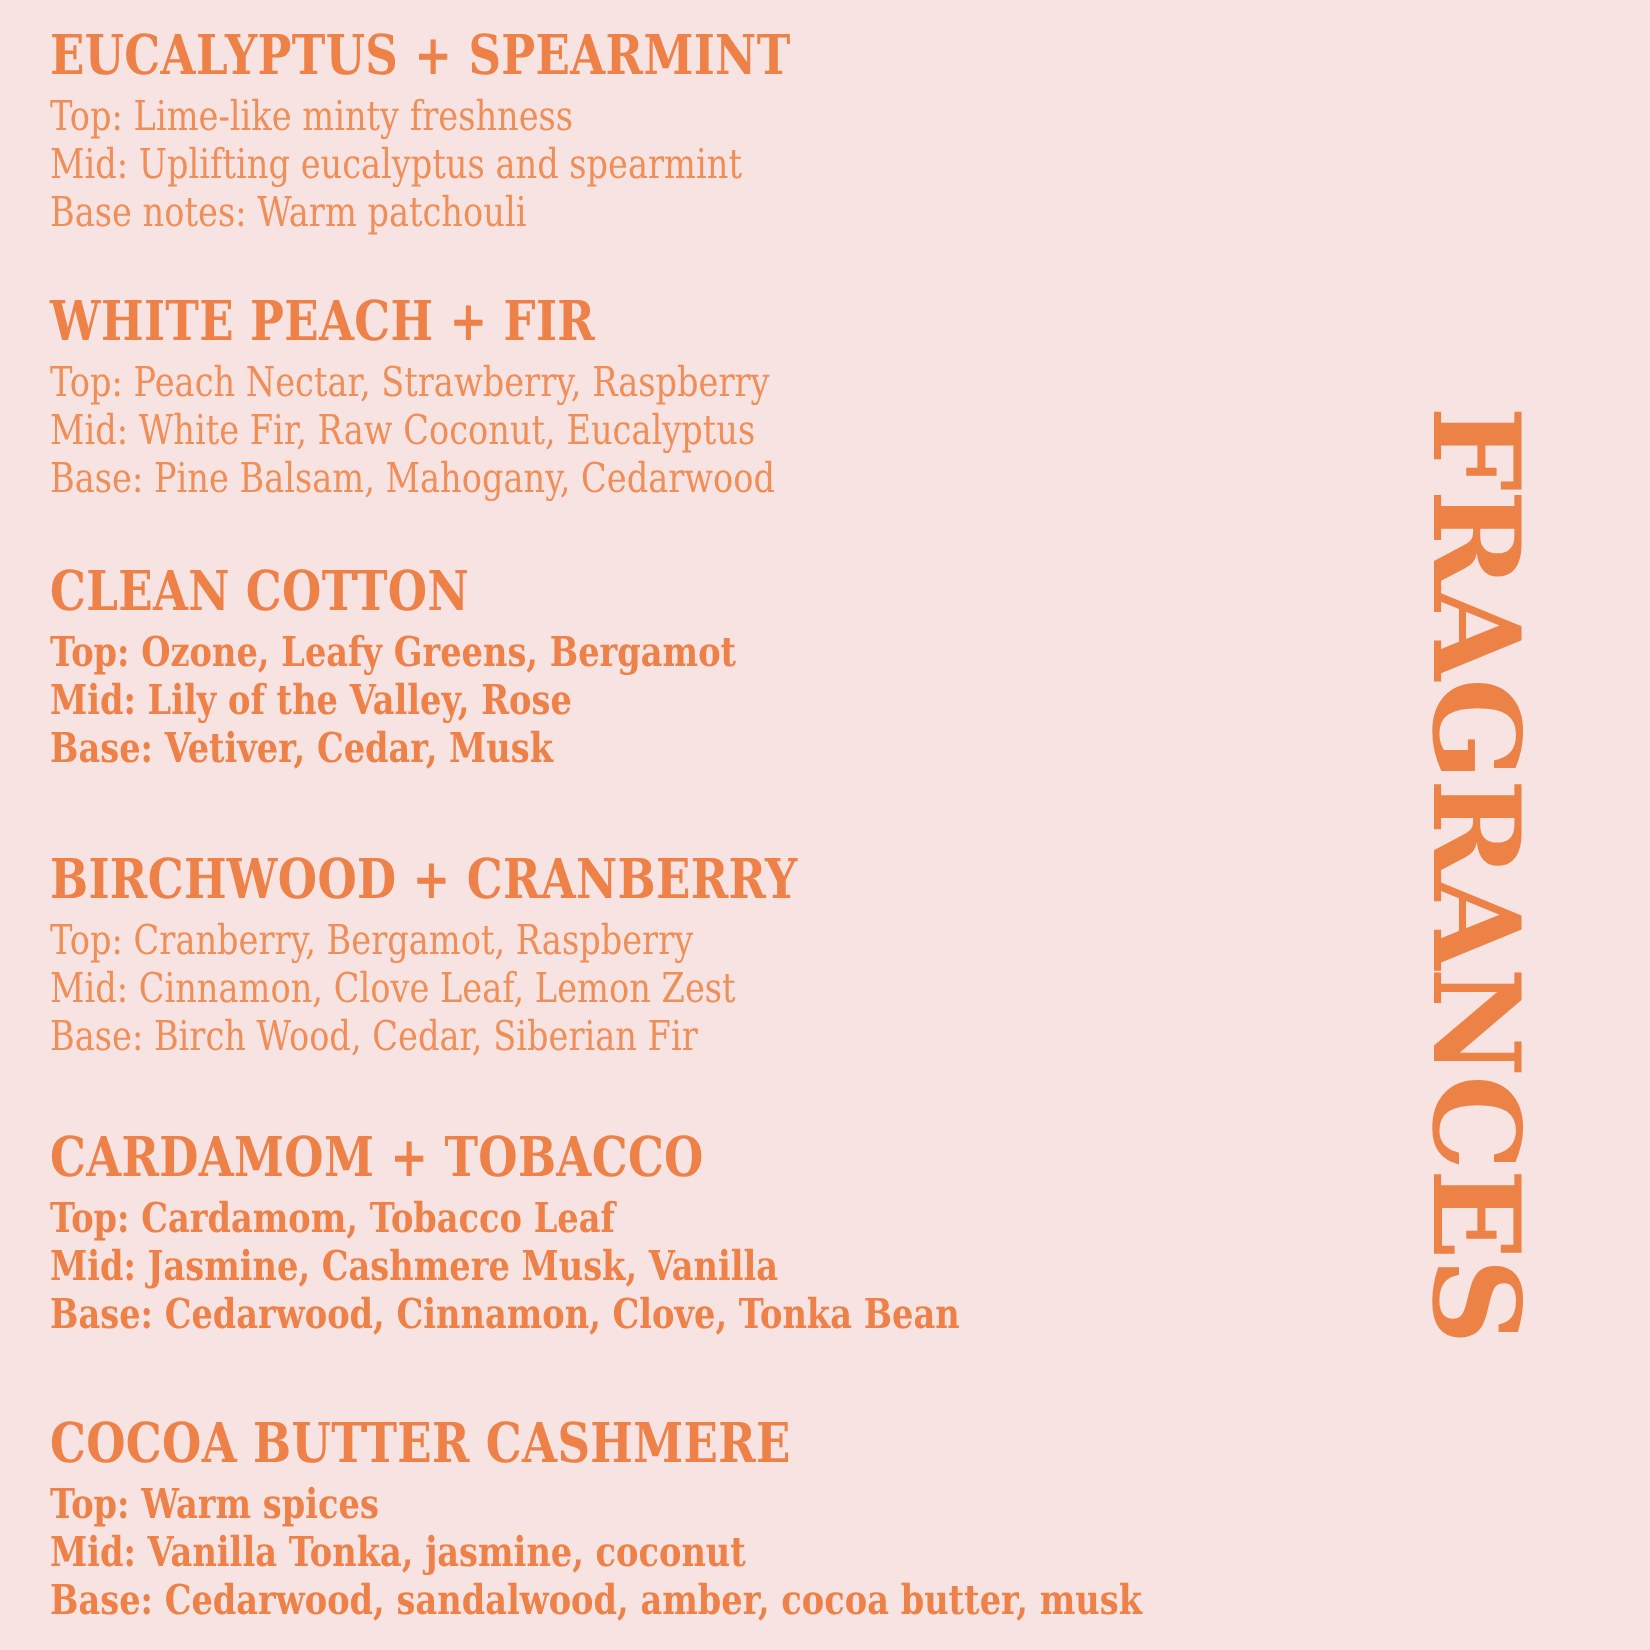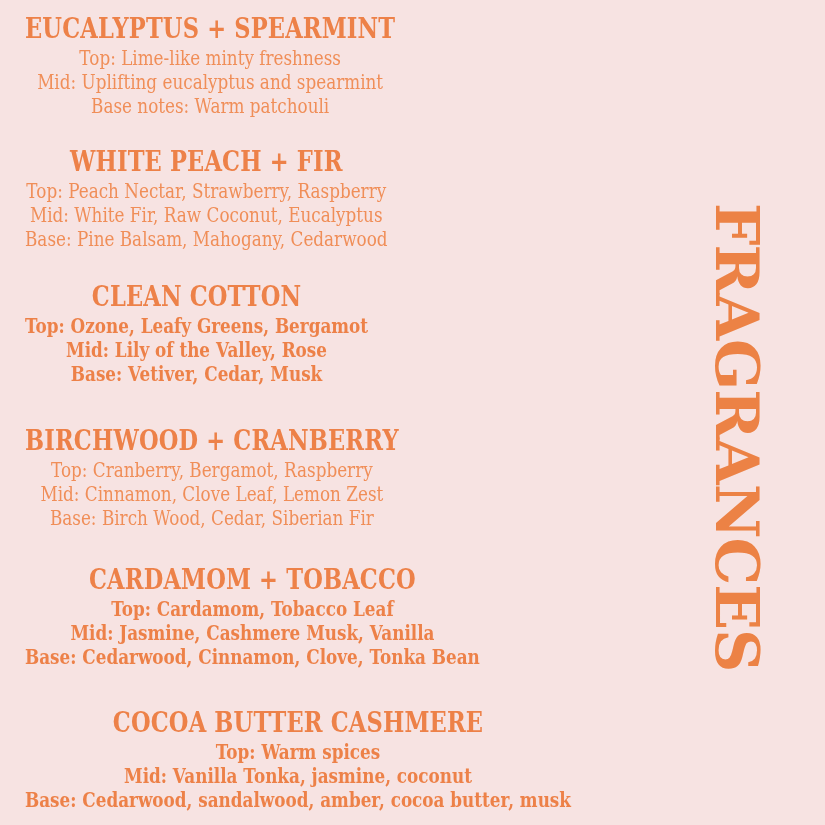--- a/index.html
+++ b/index.html
@@ -10,21 +10,20 @@
     width: 825px;
     height: 825px;
     overflow: hidden;
     position: relative;
     background: #F7E3E2;
     font-family: "DejaVu Serif", serif;
   }
   .canvas {
     position: absolute;
     inset: 0;
-    text-align: center;
   }
   .fragrance {
     position: absolute;
     left: 25px;
     transform: scaleX(0.82);
     transform-origin: 0 0;
     white-space: nowrap;
   }
   .fr-name {
     margin: 0 0 3px 0;

